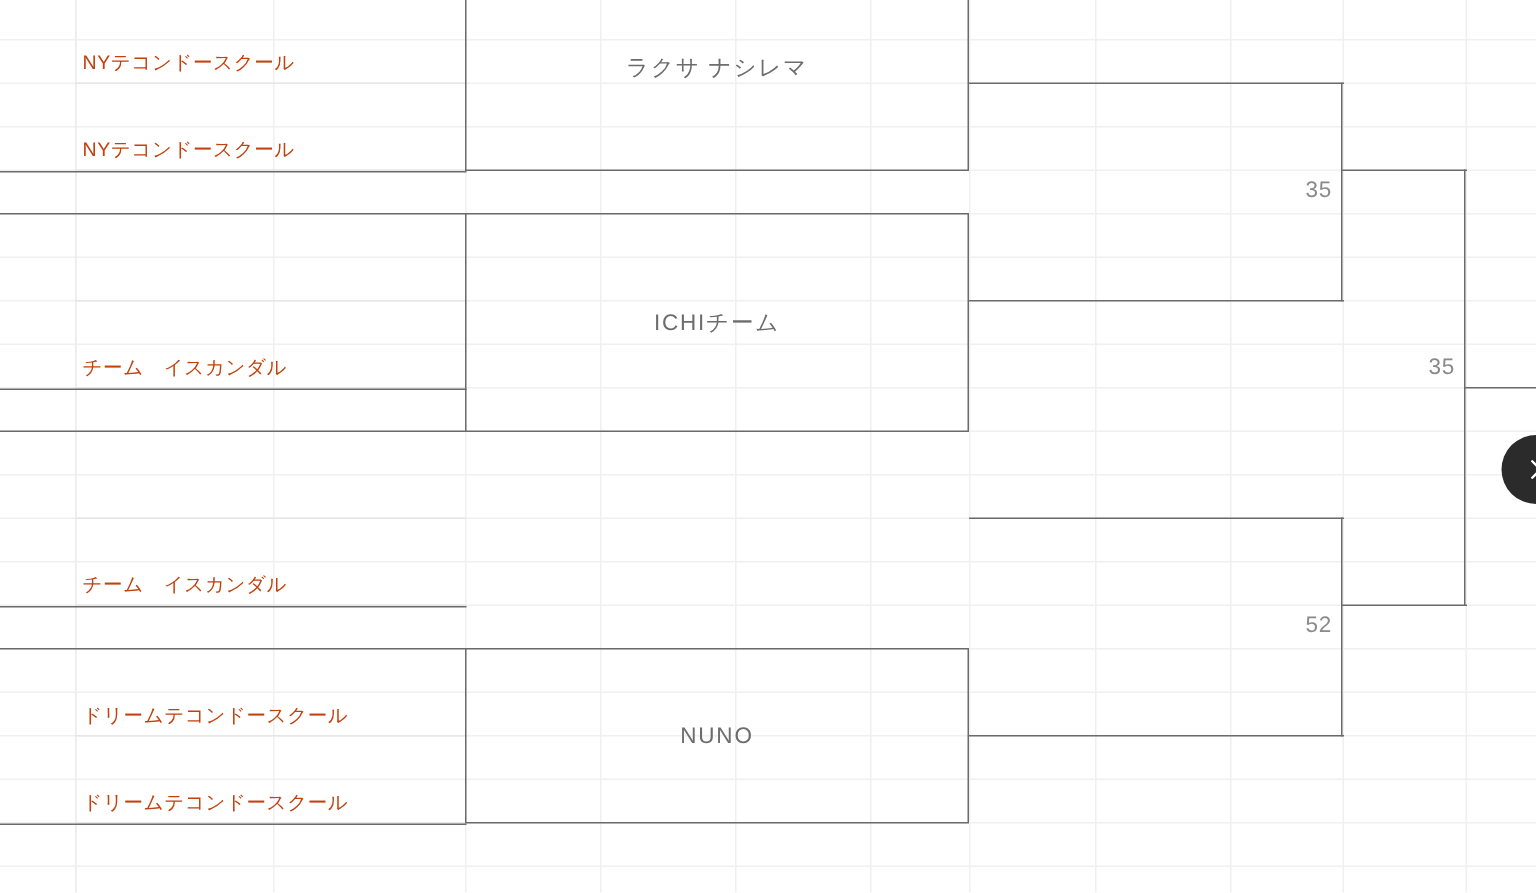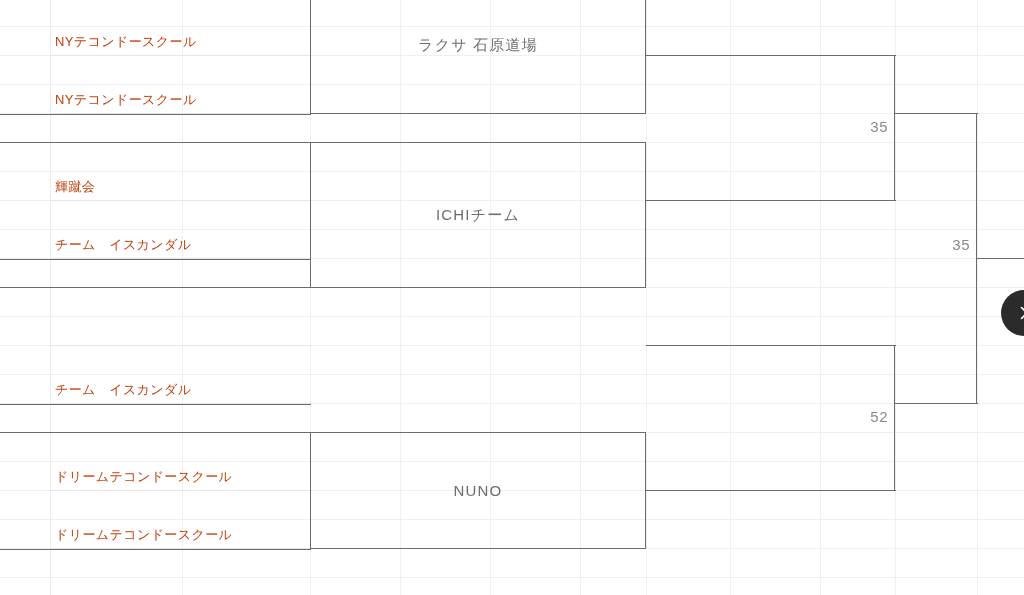--- a/index.html
+++ b/index.html
@@ -99,21 +99,20 @@
   <div class="colrule" style="top:0;height:595px;"></div>
 
   <div class="entrants">
 
     <div class="erule" style="top:55px;"></div>
     <div class="entrant" style="top:30px;">NYテコンドースクール</div>
     <div class="erule" style="top:113px;"></div>
     <div class="entrant" style="top:88px;">NYテコンドースクール</div>
 
     <div class="erule" style="top:200px;"></div>
-    <div class="entrant" style="top:175px;">輝蹴会</div>
     <div class="erule" style="top:258px;"></div>
     <div class="entrant" style="top:233px;">チーム　イスカンダル</div>
 
     <div class="erule" style="top:345px;"></div>
     <div class="erule" style="top:403px;"></div>
     <div class="entrant" style="top:378px;">チーム　イスカンダル</div>
 
     <div class="erule" style="top:490px;"></div>
     <div class="entrant" style="top:465px;">ドリームテコンドースクール</div>
     <div class="erule" style="top:548px;"></div>
@@ -122,21 +121,21 @@
 
   <div class="blockrule" style="top:114px;width:311px;"></div>
   <div class="blockrule" style="top:142px;width:311px;"></div>
   <div class="blockrule" style="top:259px;width:311px;"></div>
   <div class="blockrule" style="top:287px;width:311px;"></div>
   <div class="blockrule" style="top:404px;width:311px;"></div>
   <div class="blockrule" style="top:432px;width:311px;"></div>
   <div class="blockrule" style="top:549px;width:311px;"></div>
 
   <div class="wbox" style="top:-24px;height:138px;">
-    <span>ラクサ 石原道場</span>
+    <span>ラクサ ナシレマ</span>
   </div>
   <div class="wbox" style="top:142px;height:146px;">
     <span>ICHIチーム</span>
   </div>
   <div class="wbox" style="top:432px;height:117px;">
     <span>NUNO</span>
   </div>
 
   <div class="ln hz" style="left:646px;top:55px;width:250px;"></div>
   <div class="ln hz" style="left:646px;top:200px;width:250px;"></div>

